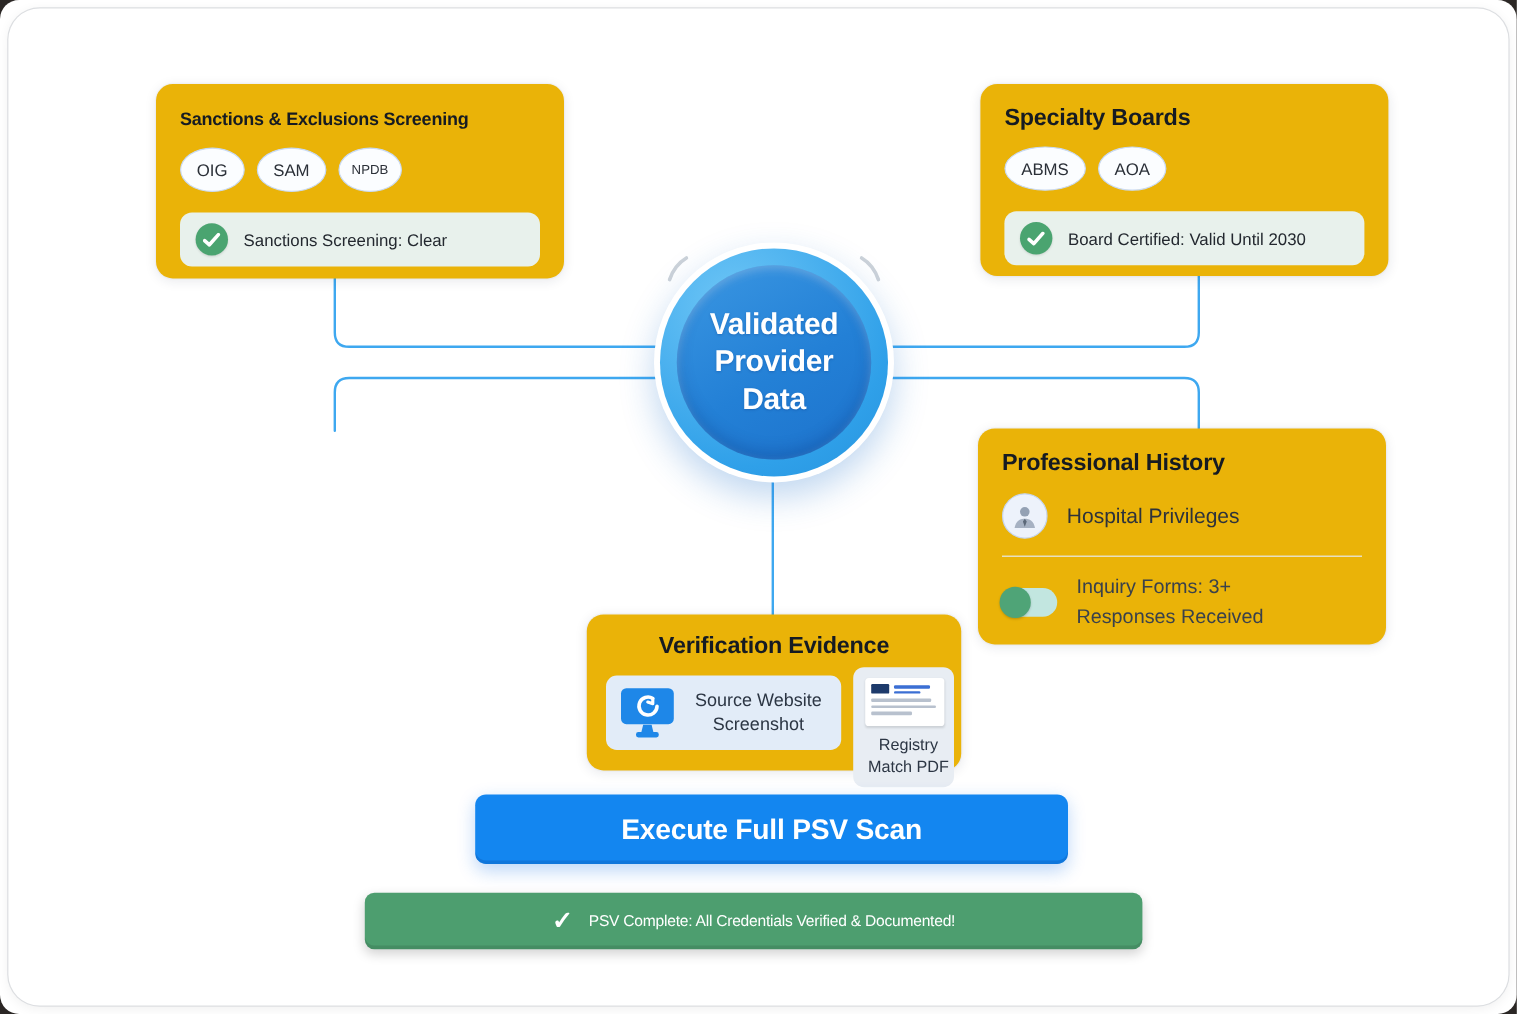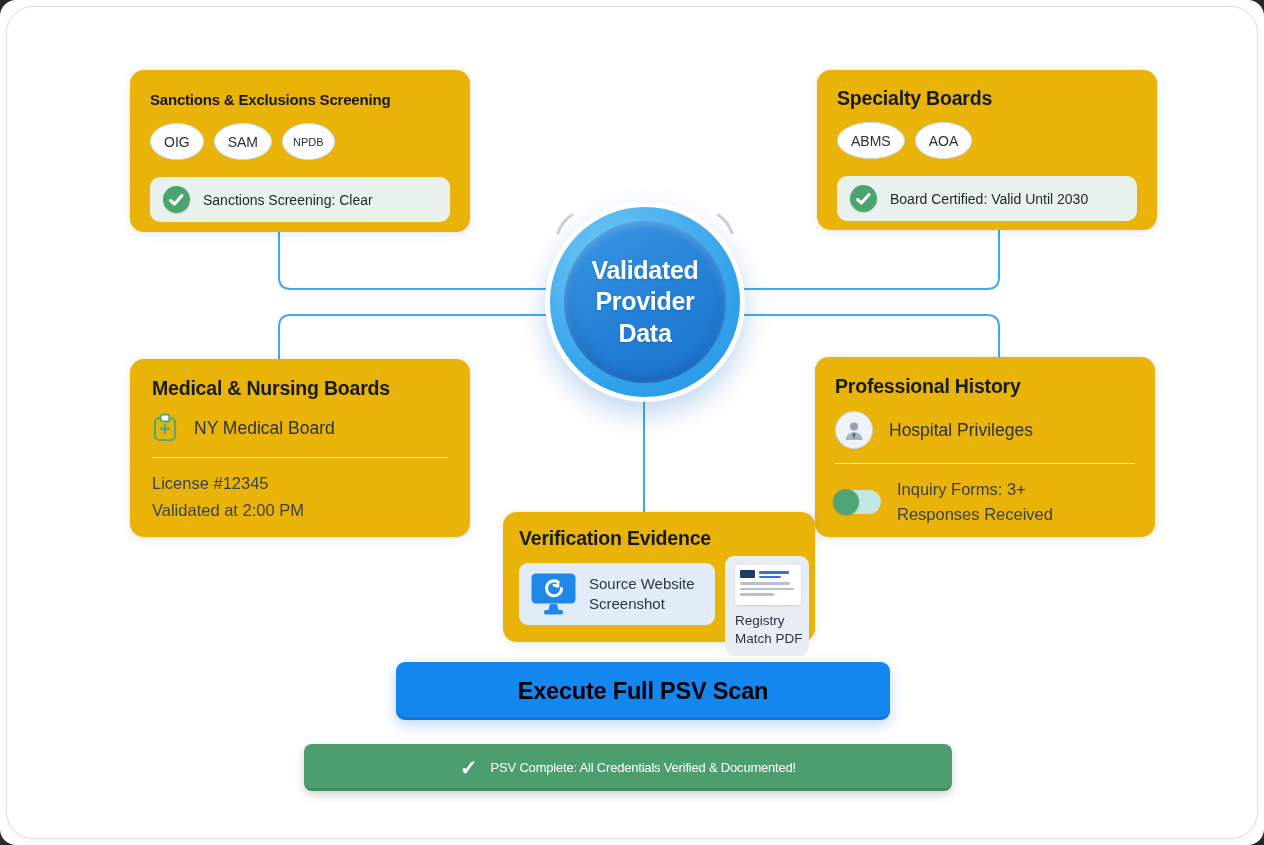--- a/index.html
+++ b/index.html
@@ -133,21 +133,21 @@
   .pdf-blue { display:flex; flex-direction:column; gap:2px; flex:1; padding-top:1px; }
   .pdf-blue i { display:block; height:2.5px; background:#3b6fd4; border-radius:1px; }
   .pdf-lines { margin-top:4px; display:flex; flex-direction:column; gap:3px; }
   .pdf-lines i { display:block; height:2.5px; background:#b8c1ce; border-radius:1px; }
   .tile-pdf-label { margin-top:7px; font-size:13.5px; color:#2c3644; line-height:1.35; width:72px; }
 
   
   .exec-btn {
     position:absolute; left:389px; top:655px; width:494px; height:58px;
     background:#1386f0; border:none; border-radius:9px;
-    color:#000000; font-family:"Liberation Sans", sans-serif;
+    color:#ffffff; font-family:"Liberation Sans", sans-serif;
     font-size:23.5px; font-weight:600; letter-spacing:-.2px;
     cursor:pointer; z-index:2;
     box-shadow:0 5px 14px rgba(19,110,230,.28), inset 0 -3px 0 rgba(0,50,130,.18);
   }
   .banner {
     position:absolute; left:297px; top:737px; width:648px; height:47px;
     background:#4d9e6f; border-radius:8px; z-index:2;
     display:flex; align-items:center; justify-content:center; gap:13px;
     color:#ffffff;
     box-shadow:0 4px 10px rgba(0,0,0,.18), inset 0 -3px 0 rgba(0,0,0,.10);
@@ -213,36 +213,20 @@
   </div>
 
   <div class="hub">
     <div class="hub-white"></div>
     <div class="hub-ring"></div>
     <div class="hub-core">
       <div class="hub-label">Validated Provider Data</div>
     </div>
   </div>
 
-  <div class="card" style="left:123px; top:352px; width:340px; height:178px; padding:18px 22px;">
-    <div class="card-title t-lg">Medical &amp; Nursing Boards</div>
-    <div class="item-row mt13">
-      <svg width="26" height="30" viewBox="0 0 26 30">
-        <rect x="3" y="5" width="20" height="22" rx="4" fill="none" stroke="#57a96e" stroke-width="2.2"></rect>
-        <rect x="8.5" y="1.5" width="9" height="7" rx="2.5" fill="#fafbfc" stroke="#57a96e" stroke-width="2.2"></rect>
-        <path d="M13 12 L13 20 M9 16 L17 16" fill="none" stroke="#57a96e" stroke-width="2.4" stroke-linecap="round"></path>
-      </svg>
-      <span class="item-text">NY Medical Board</span>
-    </div>
-    <div class="divider mt14"></div>
-    <div class="detail-text mt12">
-      <div>License #12345</div>
-      <div>Validated at 2:00 PM</div>
-    </div>
-  </div>
 
   <div class="card" style="left:808px; top:350px; width:340px; height:180px; padding:18px 20px;">
     <div class="card-title t-lg">Professional History</div>
     <div class="item-row mt13">
       <span class="avatar">
         <svg width="24" height="24" viewBox="0 0 24 24">
           <circle cx="12" cy="8.5" r="4" fill="#94a1b4"></circle>
           <path d="M3.5 22 C4.5 16 8 14.2 12 14.2 C16 14.2 19.5 16 20.5 22 Z" fill="#a6b1c2"></path>
           <path d="M12 14.2 L13.6 16.5 L12 21 L10.4 16.5 Z" fill="#5c6878"></path>
         </svg>
@@ -251,21 +235,21 @@
     </div>
     <div class="divider mt14"></div>
     <div class="item-row mt13" style="align-items:center;">
       <span class="toggle">
         <span class="toggle-knob"></span>
       </span>
       <span class="detail-text" style="width:190px; line-height:1.5;">Inquiry Forms: 3+ Responses Received</span>
     </div>
   </div>
 
-  <div class="card" style="left:496px; top:505px; width:312px; height:130px; padding:15px 16px; z-index:2;">
+  <div class="card" style="left:482px; top:505px; width:312px; height:130px; padding:15px 16px; z-index:2;text-align:center;">
     <div class="card-title t-lg">Verification Evidence</div>
     <div class="tiles mt13">
       <div class="tile-shot">
         <svg width="45" height="42" viewBox="0 0 45 42">
           <rect x="0.5" y="0.5" width="44" height="30" rx="4.5" fill="#1e87e8"></rect>
           <path d="M27 9 a7.5 7.5 0 1 0 3.5 6.5" fill="none" stroke="#ffffff" stroke-width="3" stroke-linecap="round"></path>
           <path d="M27 9 L27 13.5 L22.8 12" fill="none" stroke="#ffffff" stroke-width="2.6" stroke-linecap="round" stroke-linejoin="round"></path>
           <path d="M19 31 L26 31 L27.5 37 L17.5 37 Z" fill="#1e87e8"></path>
           <rect x="13" y="37" width="19" height="4.5" rx="2" fill="#1e87e8"></rect>
         </svg>

